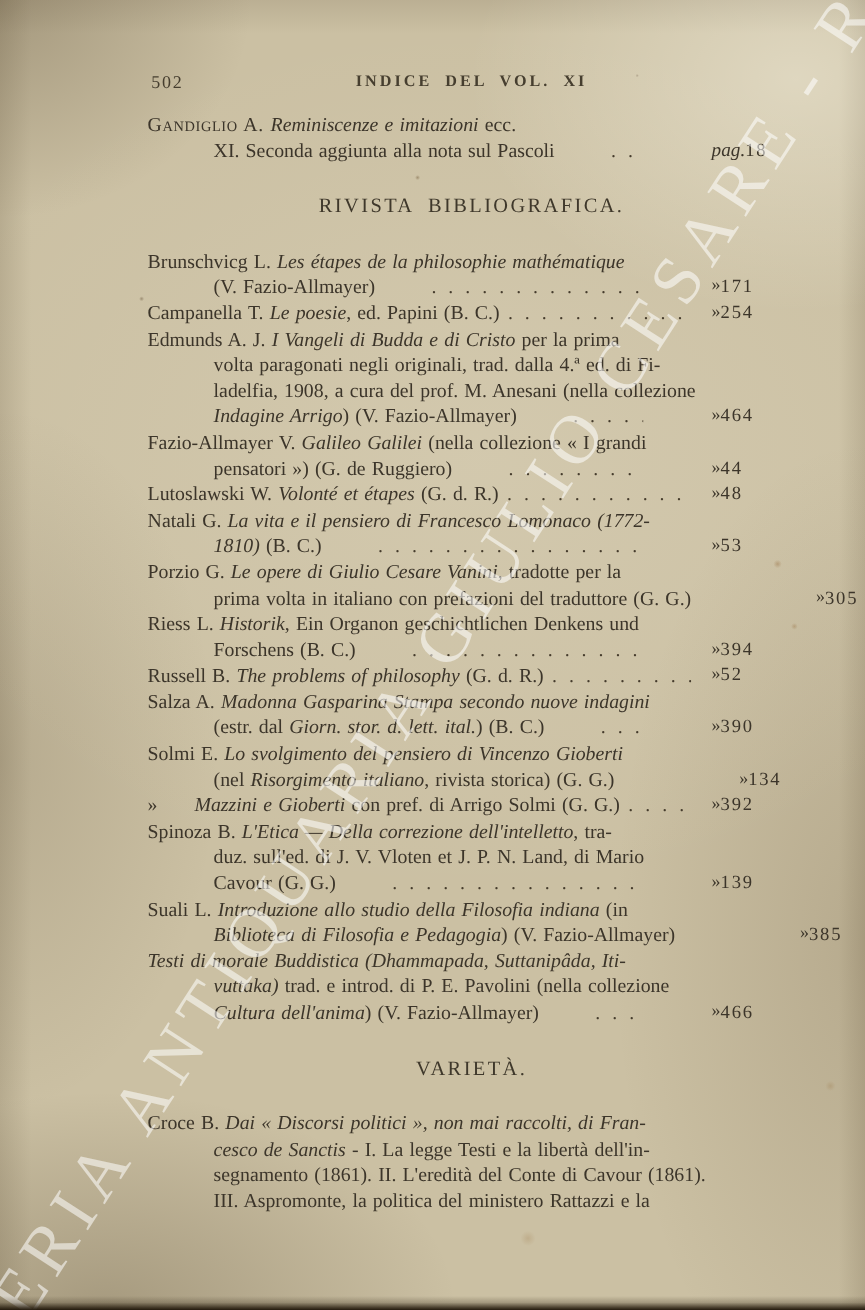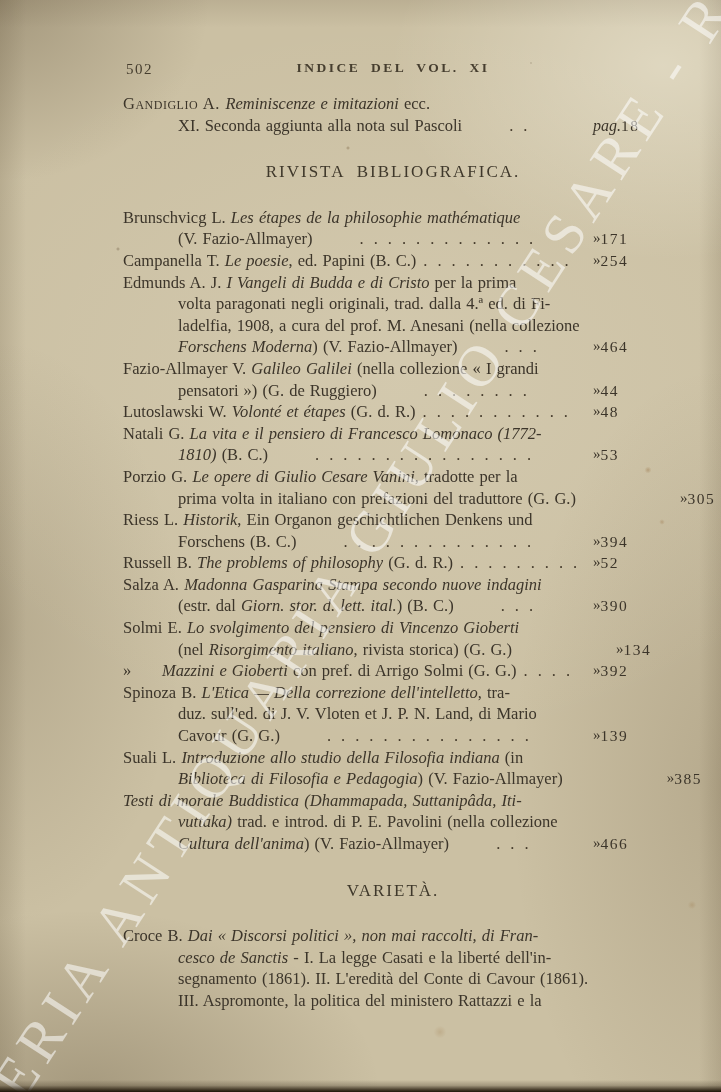--- a/index.html
+++ b/index.html
@@ -72,21 +72,21 @@
         <div class="line ind"><span class="txt"><span>XI. Seconda aggiunta alla nota sul Pascoli</span></span><span class="leader">..................................</span><span class="refcol"><span class="ref i">pag.</span><span class="num">18</span></span></div>
       </section>
       <section>
         <div class="section-title">RIVISTA BIBLIOGRAFICA.</div>
         <div class="line"><span class="txt"><span>Brunschvicg L. </span><span class="i">Les étapes de la philosophie mathématique</span></span></div>
         <div class="line ind"><span class="txt"><span>(V. Fazio-Allmayer)</span></span><span class="leader">..................................</span><span class="refcol"><span class="ref">»</span><span class="num">171</span></span></div>
         <div class="line"><span class="txt"><span>Campanella T. </span><span class="i">Le poesie</span><span>, ed. Papini (B. C.)</span></span><span class="leader">..................................</span><span class="refcol"><span class="ref">»</span><span class="num">254</span></span></div>
         <div class="line"><span class="txt"><span>Edmunds A. J. </span><span class="i">I Vangeli di Budda e di Cristo</span><span> per la prima</span></span></div>
         <div class="line ind"><span class="txt"><span>volta paragonati negli originali, trad. dalla 4.ª ed. di Fi-</span></span></div>
         <div class="line ind"><span class="txt"><span>ladelfia, 1908, a cura del prof. M. Anesani (nella collezione</span></span></div>
-        <div class="line ind"><span class="txt"><span class="i">Forschens Moderna</span><span>) (V. Fazio-Allmayer)</span></span><span class="leader">..................................</span><span class="refcol"><span class="ref">»</span><span class="num">464</span></span></div>
+        <div class="line ind"><span class="txt"><span class="i">Indagine Arrigo</span><span>) (V. Fazio-Allmayer)</span></span><span class="leader">..................................</span><span class="refcol"><span class="ref">»</span><span class="num">464</span></span></div>
         <div class="line"><span class="txt"><span>Fazio-Allmayer V. </span><span class="i">Galileo Galilei</span><span> (nella collezione « I grandi</span></span></div>
         <div class="line ind"><span class="txt"><span>pensatori ») (G. de Ruggiero)</span></span><span class="leader">..................................</span><span class="refcol"><span class="ref">»</span><span class="num">44</span></span></div>
         <div class="line"><span class="txt"><span>Lutoslawski W. </span><span class="i">Volonté et étapes</span><span> (G. d. R.)</span></span><span class="leader">..................................</span><span class="refcol"><span class="ref">»</span><span class="num">48</span></span></div>
         <div class="line"><span class="txt"><span>Natali G. </span><span class="i">La vita e il pensiero di Francesco Lomonaco (1772-</span></span></div>
         <div class="line ind"><span class="txt"><span class="i">1810)</span><span> (B. C.)</span></span><span class="leader">..................................</span><span class="refcol"><span class="ref">»</span><span class="num">53</span></span></div>
         <div class="line"><span class="txt"><span>Porzio G. </span><span class="i">Le opere di Giulio Cesare Vanini</span><span>, tradotte per la</span></span></div>
         <div class="line ind"><span class="txt"><span>prima volta in italiano con prefazioni del traduttore (G. G.)</span></span><span class="leader">..................................</span><span class="refcol"><span class="ref">»</span><span class="num">305</span></span></div>
         <div class="line"><span class="txt"><span>Riess L. </span><span class="i">Historik</span><span>, Ein Organon geschichtlichen Denkens und</span></span></div>
         <div class="line ind"><span class="txt"><span>Forschens (B. C.)</span></span><span class="leader">..................................</span><span class="refcol"><span class="ref">»</span><span class="num">394</span></span></div>
         <div class="line"><span class="txt"><span>Russell B. </span><span class="i">The problems of philosophy</span><span> (G. d. R.)</span></span><span class="leader">..................................</span><span class="refcol"><span class="ref">»</span><span class="num">52</span></span></div>
@@ -100,20 +100,20 @@
         <div class="line ind"><span class="txt"><span>Cavour (G. G.)</span></span><span class="leader">..................................</span><span class="refcol"><span class="ref">»</span><span class="num">139</span></span></div>
         <div class="line"><span class="txt"><span>Suali L. </span><span class="i">Introduzione allo studio della Filosofia indiana</span><span> (in</span></span></div>
         <div class="line ind"><span class="txt"><span class="i">Biblioteca di Filosofia e Pedagogia</span><span>) (V. Fazio-Allmayer)</span></span><span class="leader">..................................</span><span class="refcol"><span class="ref">»</span><span class="num">385</span></span></div>
         <div class="line"><span class="txt"><span class="i">Testi di morale Buddistica (Dhammapada, Suttanipâda, Iti-</span></span></div>
         <div class="line ind"><span class="txt"><span class="i">vuttaka)</span><span> trad. e introd. di P. E. Pavolini (nella collezione</span></span></div>
         <div class="line ind"><span class="txt"><span class="i">Cultura dell'anima</span><span>) (V. Fazio-Allmayer)</span></span><span class="leader">..................................</span><span class="refcol"><span class="ref">»</span><span class="num">466</span></span></div>
       </section>
       <section>
         <div class="section-title">VARIETÀ.</div>
         <div class="line"><span class="txt"><span>Croce B. </span><span class="i">Dai « Discorsi politici », non mai raccolti, di Fran-</span></span></div>
-        <div class="line ind"><span class="txt"><span class="i">cesco de Sanctis</span><span> - I. La legge Casati e la liberté dell'in-</span></span></div>
+        <div class="line ind"><span class="txt"><span class="i">cesco de Sanctis</span><span> - I. La legge Testi e la libertà dell'in-</span></span></div>
         <div class="line ind"><span class="txt"><span>segnamento (1861). II. L'eredità del Conte di Cavour (1861).</span></span></div>
         <div class="line ind"><span class="txt"><span>III. Aspromonte, la politica del ministero Rattazzi e la</span></span></div>
       </section>
     </div>
 
   <div class="bottom-edge"></div>
 </div>
 
 </body></html>

